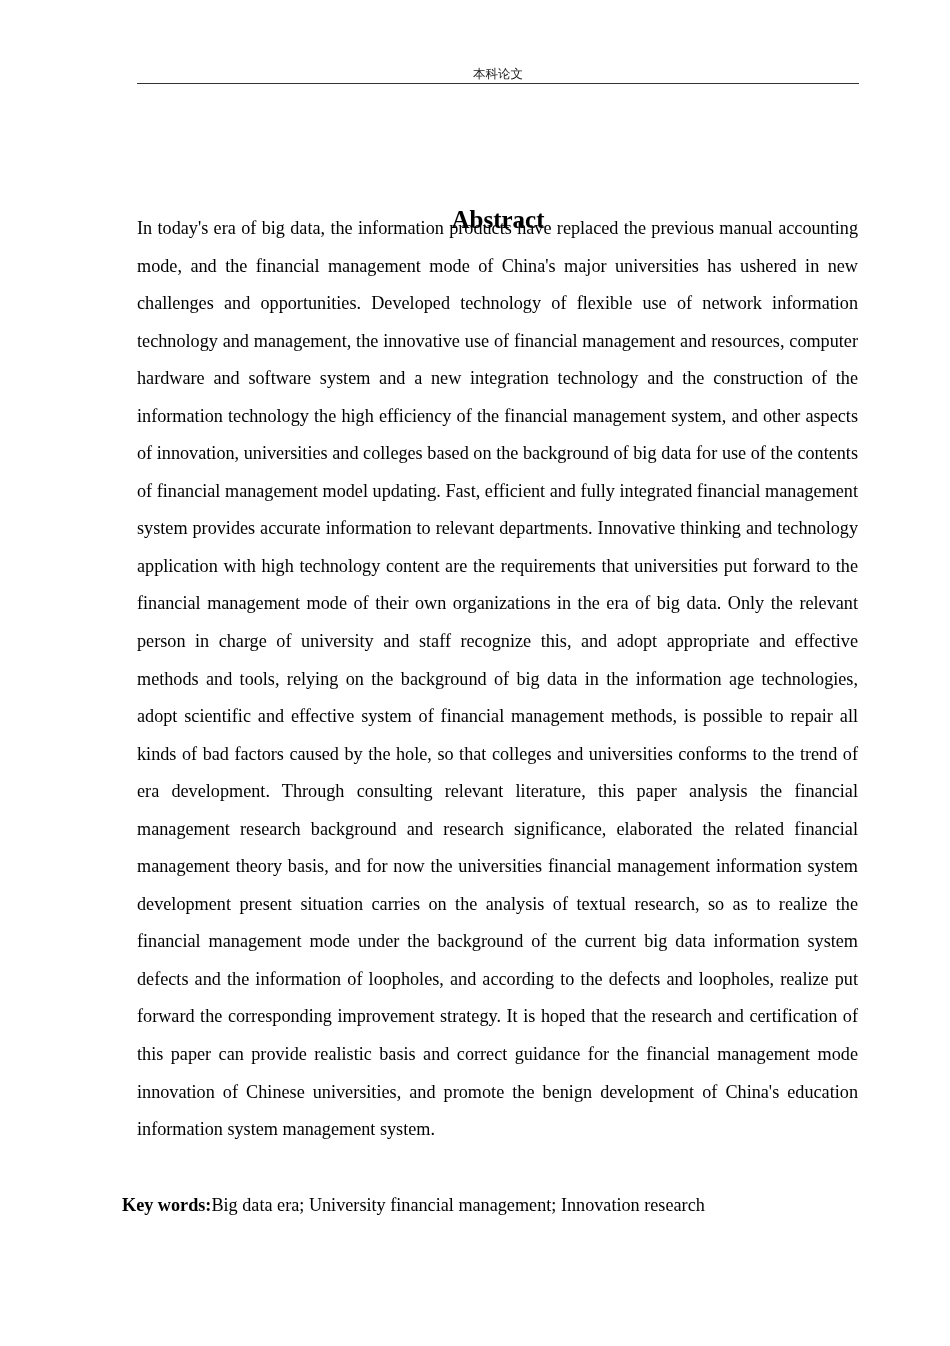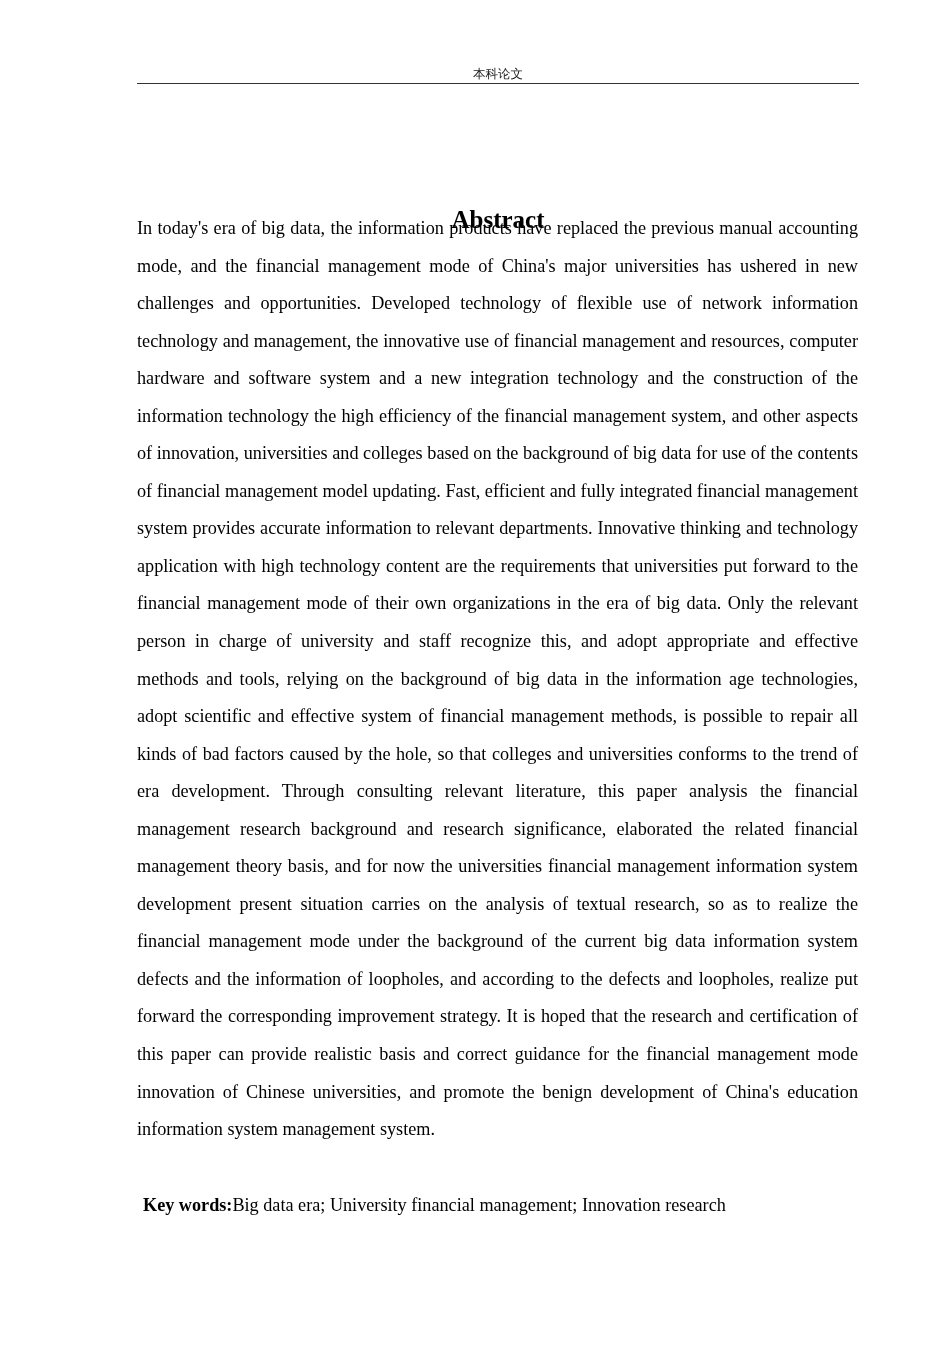--- a/index.html
+++ b/index.html
@@ -6,21 +6,21 @@
   body { width:950px; height:1346px; position:relative; overflow:hidden;
          font-family:"Liberation Serif", serif; color:#000; }
   .header-text { position:absolute; top:66px; left:0; width:996px; text-align:center;
                  font-family:"DejaVu Sans", sans-serif; font-size:12.5px; color:#222; }
   .header-rule { position:absolute; top:83px; left:137px; width:722px; height:0;
                  border-top:1.5px solid #333; }
   .title { position:absolute; top:168px; left:137px; width:722px; text-align:center;
            font-weight:bold; font-size:25px;margin-top:38px; }
   .body { position:absolute; top:210px; left:137px; width:721px;
           font-size:18.2px; line-height:37.55px; text-align:justify; }
-  .keywords { position:absolute; top:1195px; left:143px; width:721px; font-size:18.2px; }
+  .keywords { position:absolute; top:1195px; left:122px; width:721px; font-size:18.2px; }
   .keywords b { font-weight:bold; }
 </style>
 </head>
 <body>
 
 <div class="header-text">本科论文</div>
 <div class="header-rule"></div>
 
 <div class="title">Abstract</div>
 

